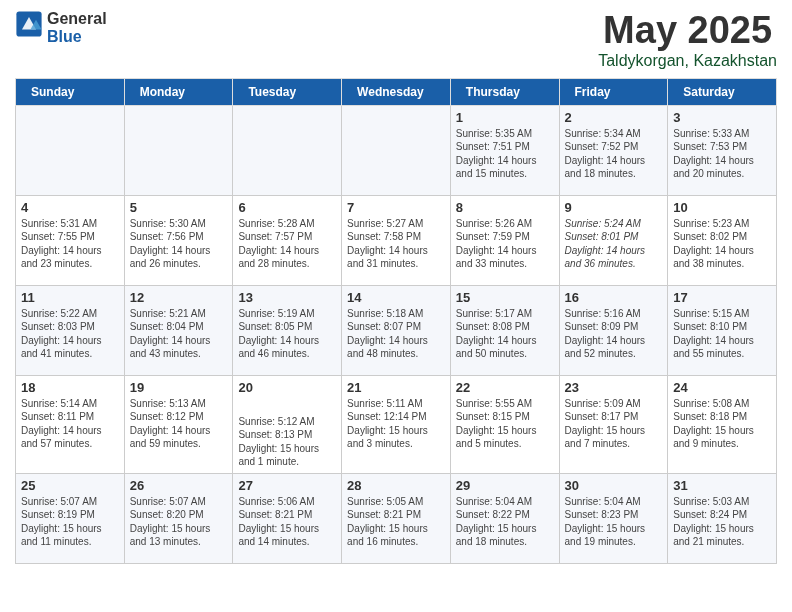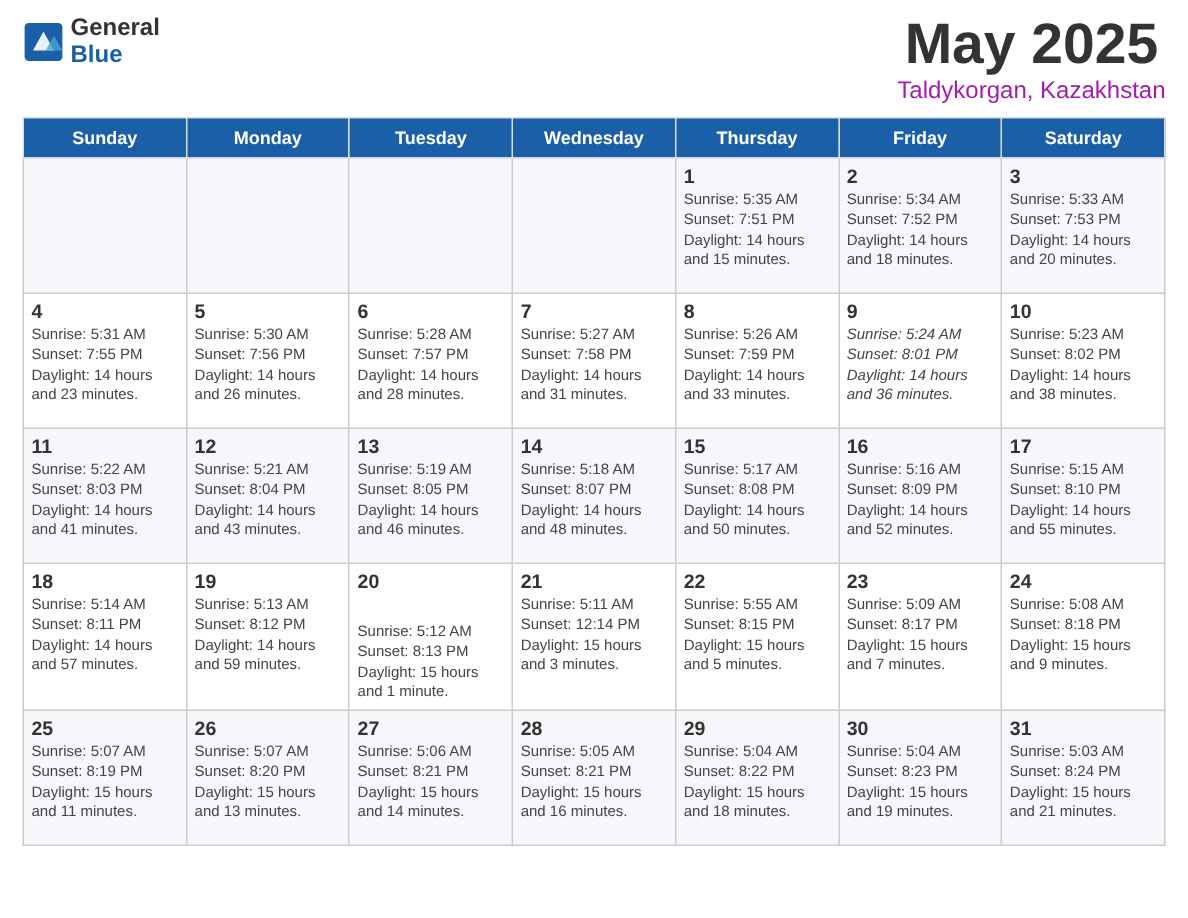--- a/index.html
+++ b/index.html
@@ -11,21 +11,21 @@
       padding: 10px 15px;
     }
     .header {
       display: flex;
       justify-content: space-between;
       align-items: flex-start;
       margin-bottom: 8px;
     }
     .logo {
       display: flex;
-      align-items: center;
+      align-items: flex-start;
       gap: 4px;
     }
     .logo-text {
       display: flex;
       flex-direction: column;
       line-height: 1.1;
     }
     .logo-general {
       font-size: 16px;
       font-weight: bold;
@@ -44,36 +44,36 @@
       text-align: center;
     }
     .main-title {
       font-size: 38px;
       font-weight: bold;
       color: #333;
       line-height: 1.1;
     }
     .subtitle {
       font-size: 16px;
-      color: #a21caf;
+      color: #14532d;
     }
     table {
       width: 100%;
       border-collapse: collapse;
       table-layout: fixed;
     }
     thead tr {
       background-color: #1a5fa8;
     }
     thead th {
       color: #fff;
       font-size: 12px;
       font-weight: bold;
-      padding: 6px 4px;
-      text-align: center;
+      padding: 6px 15px;
+      text-align: left;
       border: 1px solid #ddd;
     }
     tbody tr {
       vertical-align: top;
     }
     tbody td {
       border: 1px solid #ccc;
       padding: 4px 5px;
       font-size: 10px;
       color: #333;

